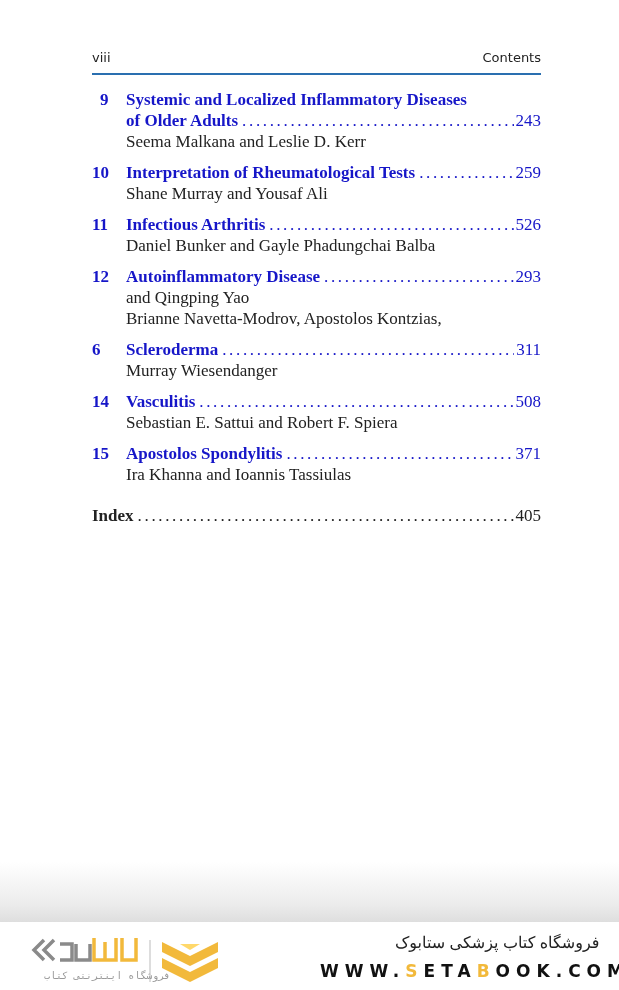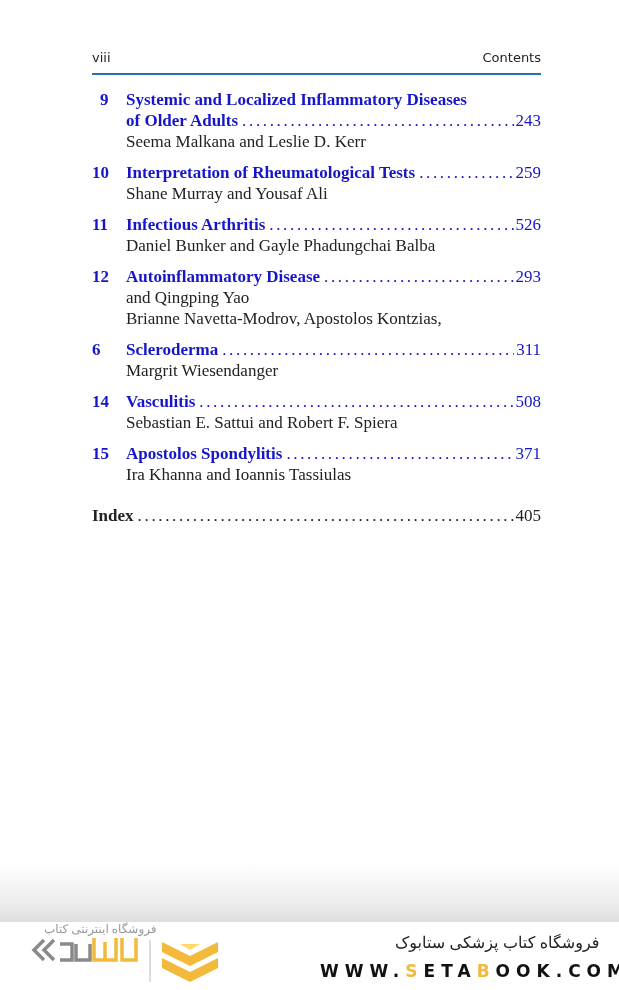--- a/index.html
+++ b/index.html
@@ -21,21 +21,21 @@
   .pg { flex:0 0 auto; font-weight:normal; color:#1616c8; }
   .authors { color:#222; font-weight:normal; }
   .index { margin-top:20px; }
   .index .title-line, .index .dots, .index .pg { color:#222; }
   .footer-shade { position:absolute; left:0; top:862px; width:619px; height:60px; background:linear-gradient(to bottom, #ffffff 0%, #ececec 70%, #dedede 100%); }
   .footer { position:absolute; left:0; top:922px; width:619px; height:68px; background:#fff; }
   .brand-fa { position:absolute; left:395px; top:933px; font-family:Liberation Sans, sans-serif; font-size:16px; color:#222; direction:rtl; width:213px; text-align:left; }
   .brand-url { position:absolute; left:320px; top:961px; font-family:"DejaVu Sans", sans-serif; font-size:17px; letter-spacing:6px; color:#111;font-weight:bold; }
   .brand-url .hl { color:#f2b93b; }
   .logo { position:absolute; left:30px; top:936px; width:210px; height:50px; }
-  .logo-sub { position:absolute; left:44px; top:922px; font-family:Liberation Serif, serif; font-size:12px; color:#999; direction:rtl; }
+  .logo-sub { position:absolute; left:44px; top:970px; font-family:Liberation Mono, monospace; font-size:10px; color:#999; direction:rtl; }
 </style>
 </head>
 <body>
 
 <div class="page">
   <div class="header">
     <span class="left">viii</span>
     <span class="right">Contents</span>
   </div>
   <div class="rule"></div>
@@ -95,21 +95,21 @@
     </div>
 
     <div class="entry">
       <span class="num">6</span>
       <div class="body">
         <div class="title-line">
             <span class="t">Scleroderma</span>
             <span class="dots"></span>
             <span class="pg">311</span>
           </div>
-        <div class="authors">Margrit Wiesendanger</div>
+        <div class="authors">Murray Wiesendanger</div>
       </div>
     </div>
 
     <div class="entry">
       <span class="num">14</span>
       <div class="body">
         <div class="title-line">
             <span class="t">Vasculitis</span>
             <span class="dots"></span>
             <span class="pg">508</span>

